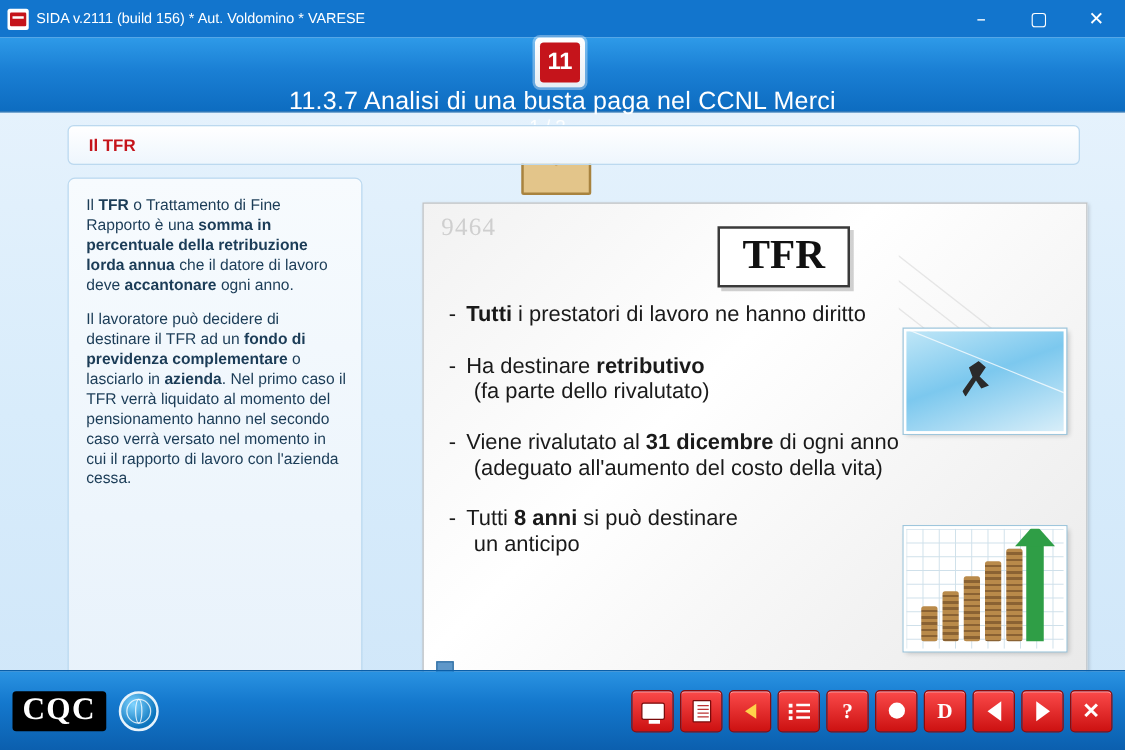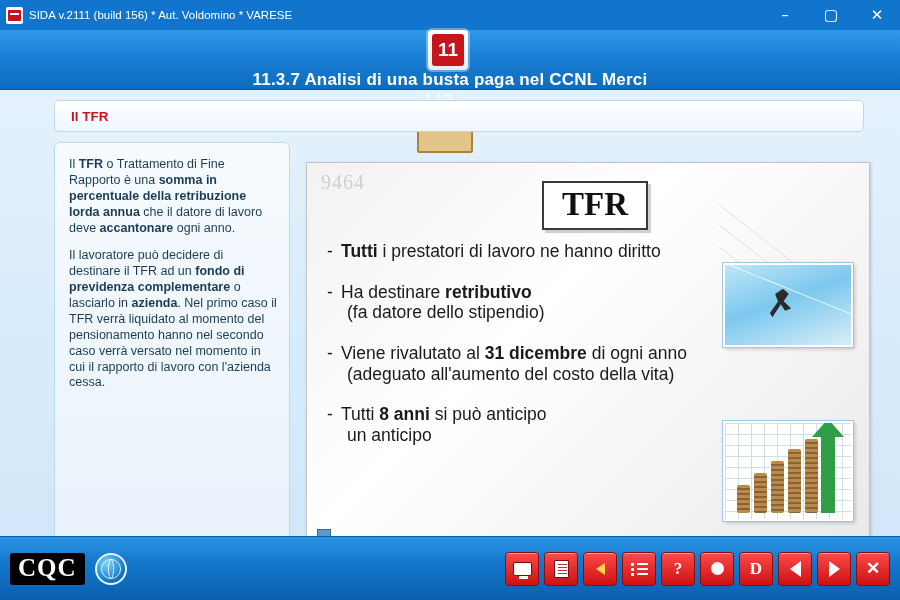--- a/index.html
+++ b/index.html
@@ -52,21 +52,21 @@
     background:linear-gradient(180deg,#ffffff,#e6eef5);
     border-radius:4px; display:flex; align-items:center; justify-content:center;
     box-shadow:0 0 0 2px rgba(255,255,255,.35);
     flex:0 0 auto;
   }
   .hdr-logo span {
     display:block; width:32px; height:32px; background:#c5141b; color:#fff;
     font-size:19px; font-weight:bold; border-radius:3px;
     display:flex; align-items:center; justify-content:center;
   }
-  .hdr-title { font-size:17px; font-weight:bold; flex:1 1 auto; letter-spacing:.2px;}
+  .hdr-title { font-size:20px; font-weight:normal; flex:1 1 auto; letter-spacing:.2px;}
   .hdr-page { font-size:15px; margin-right:24px; opacity:.95; }
   .hdr-mail {
     width:56px; height:46px; margin-right:10px; background:#e3c58a;
     border:2px solid #a8833f; border-radius:2px; position:relative; flex:0 0 auto;
   }
   .hdr-mail:before{
     content:""; position:absolute; left:-2px; top:-2px; width:56px; height:46px;
     border-top:23px solid transparent;
   }
   .hdr-mail .flapL, .hdr-mail .flapR {
@@ -79,21 +79,21 @@
   .content { position:relative; height:462px; padding:10px 22px 0 40px; }
 
   .section-bar {
     height:32px; background:linear-gradient(180deg,#ffffff,#eef6fd);
     border:1px solid #bcd9ef; border-radius:5px;
     display:flex; align-items:center; padding-left:16px;
     color:#c5141b; font-size:13.5px; font-weight:bold;
     margin:0 14px 0 14px;
   }
 
-  .panes { display:flex; margin-top:10px; padding:0 0 0 14px; }
+  .panes { display:flex; margin-top:10px; padding:0 0 0 14px;gap:32px; }
 
   .left-pane {
     width:236px; min-height:400px;
     background:linear-gradient(180deg,#f7fbfe,#e8f2fb);
     border:1px solid #bcd9ef; border-radius:6px;
     padding:14px 12px 12px 14px;
     font-size:12.5px; color:#1b3c57; line-height:1.27;
   }
   .left-pane p { margin:0 0 12px 0; }
   .left-pane b { font-weight:bold; }
@@ -295,29 +295,29 @@
 
         <div class="tfr-box">TFR</div>
 
         <div class="bullets" id="bullets">
             <div class="b">
               <div class="dash">-</div>
               <div class="btxt"><b>Tutti</b><span> i prestatori di lavoro ne hanno diritto</span></div>
             </div>
             <div class="b">
               <div class="dash">-</div>
-              <div class="btxt"><span>Ha destinare </span><b>retributivo</b><span class="sub">(fa datore dello stipendio)</span></div>
+              <div class="btxt"><span>Ha destinare </span><b>retributivo</b><span class="sub">(fa parte dello rivalutato)</span></div>
             </div>
             <div class="b">
               <div class="dash">-</div>
               <div class="btxt"><span>Viene rivalutato al </span><b>31 dicembre</b><span> di ogni anno</span><span class="sub">(adeguato all'aumento del costo della vita)</span></div>
             </div>
             <div class="b">
               <div class="dash">-</div>
-              <div class="btxt"><span>Tutti </span><b>8 anni</b><span> si può anticipo</span><span class="sub">un anticipo</span></div>
+              <div class="btxt"><span>Tutti </span><b>8 anni</b><span> si può destinare</span><span class="sub">un anticipo</span></div>
             </div>
           </div>
 
         <div class="img-ski">
           <div class="slopeline"></div>
           <div class="skier"></div>
         </div>
 
         <div class="img-chart">
           <div class="grid"></div>

